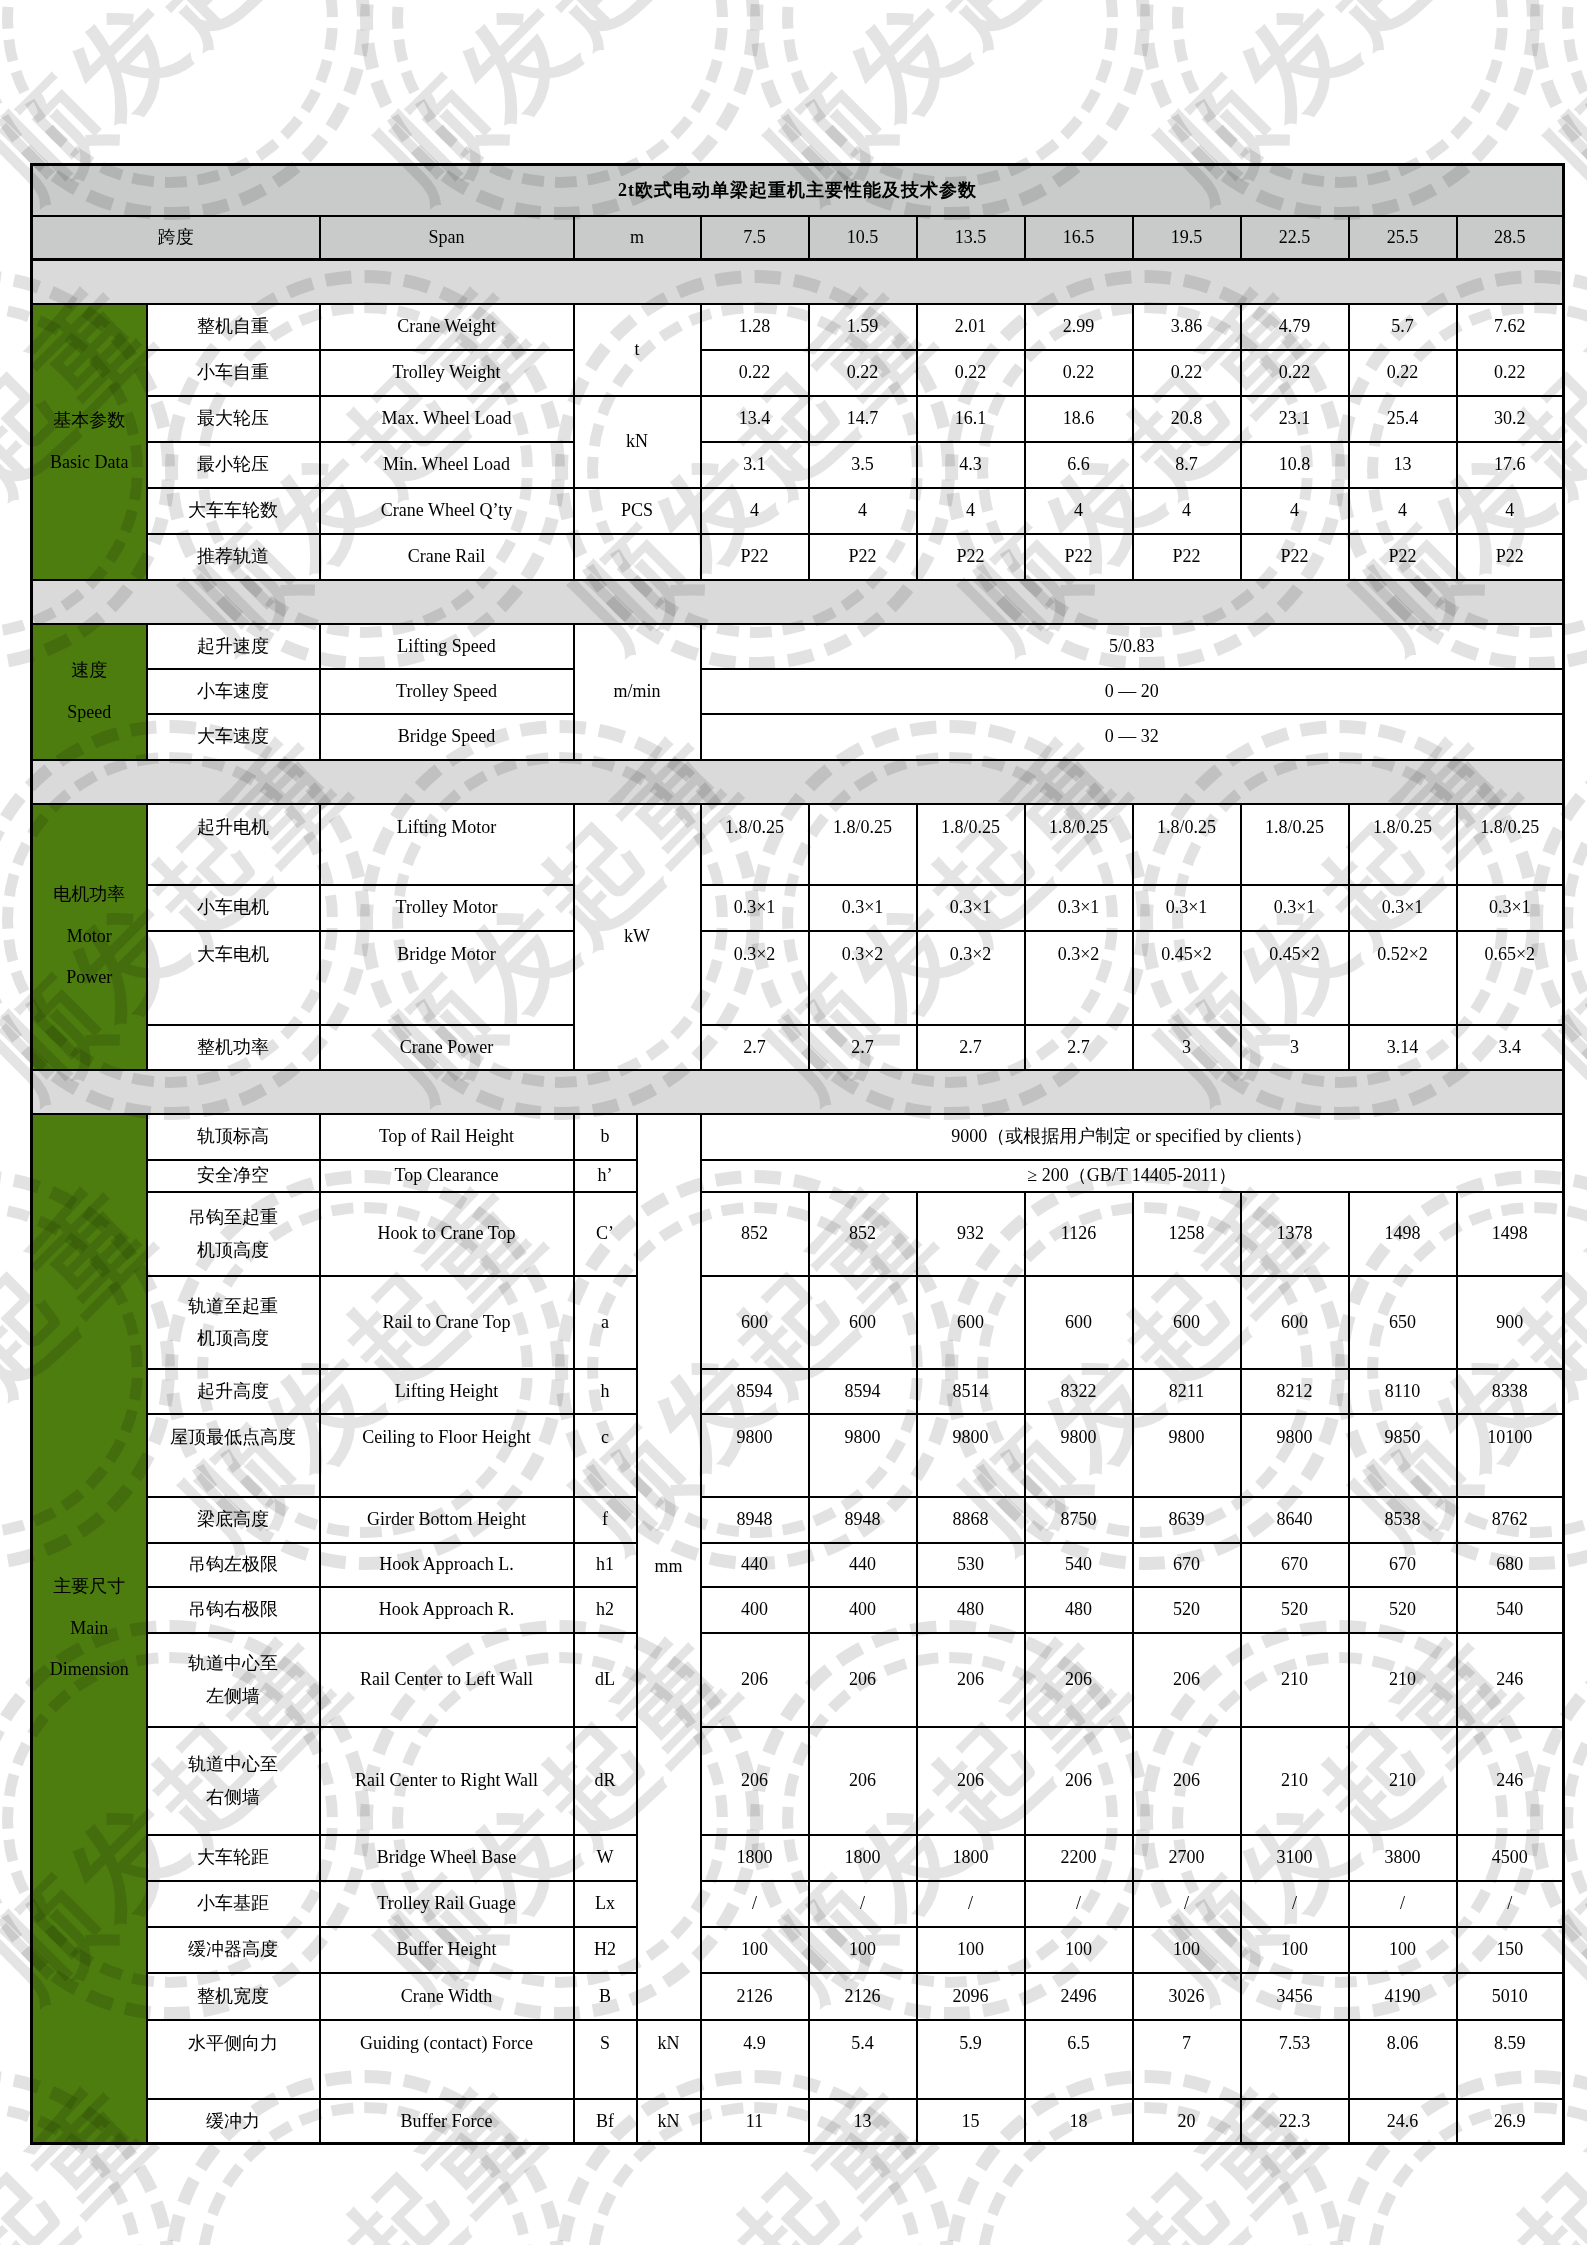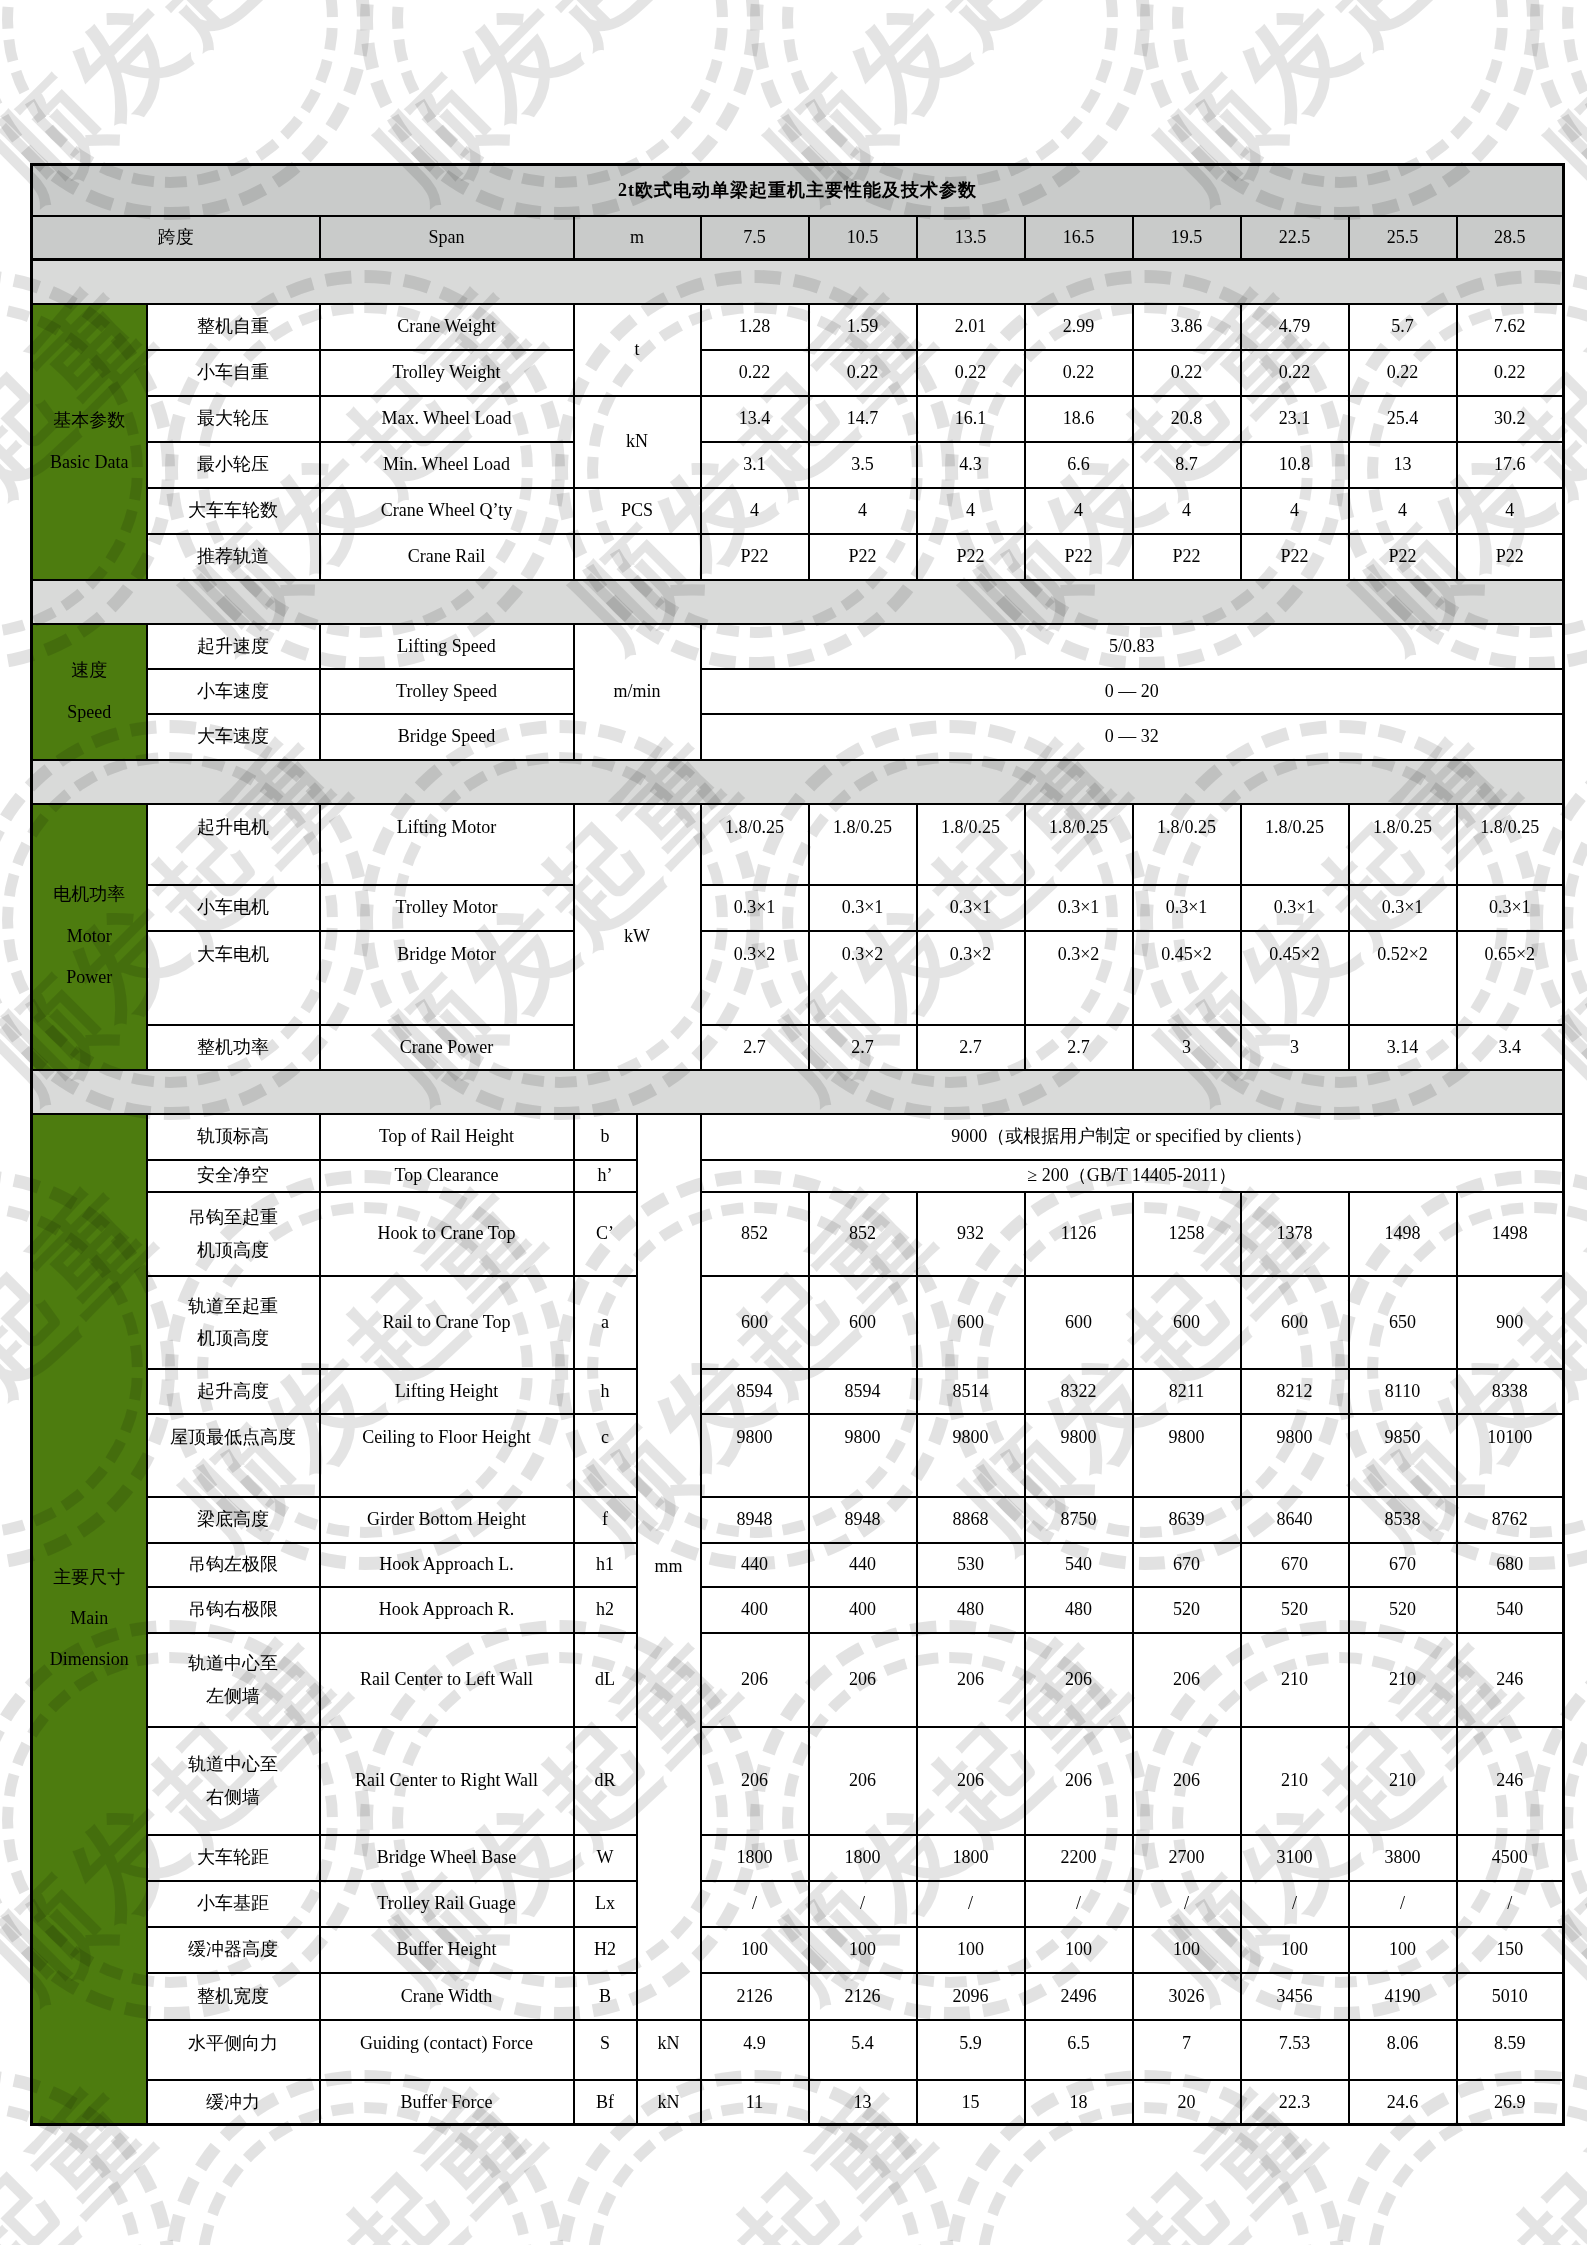--- a/index.html
+++ b/index.html
@@ -427,21 +427,21 @@
           <td class="sym">B</td>
           <td class="val">2126</td>
           <td class="val">2126</td>
           <td class="val">2096</td>
           <td class="val">2496</td>
           <td class="val">3026</td>
           <td class="val">3456</td>
           <td class="val">4190</td>
           <td class="val">5010</td>
         </tr>
-        <tr class="row-top" style="height: 60px;">
+        <tr class="row-top" style="height: 79px;">
           <td class="cn">水平侧向力</td>
           <td class="en">Guiding (contact) Force</td>
           <td class="sym">S</td>
           <td class="unit">kN</td>
           <td class="val">4.9</td>
           <td class="val">5.4</td>
           <td class="val">5.9</td>
           <td class="val">6.5</td>
           <td class="val">7</td>
           <td class="val">7.53</td>

